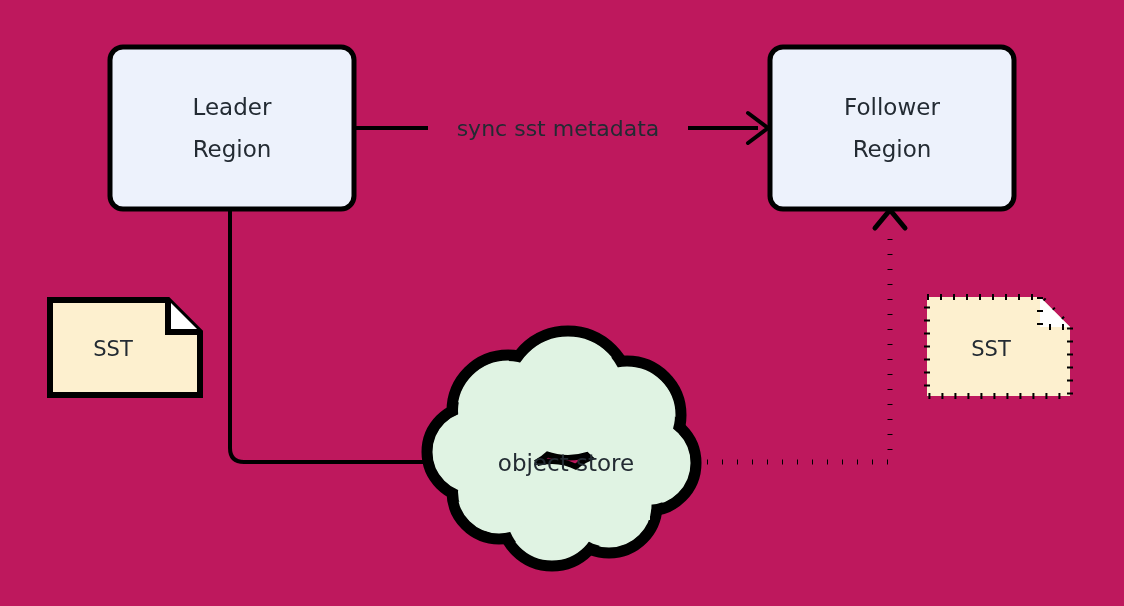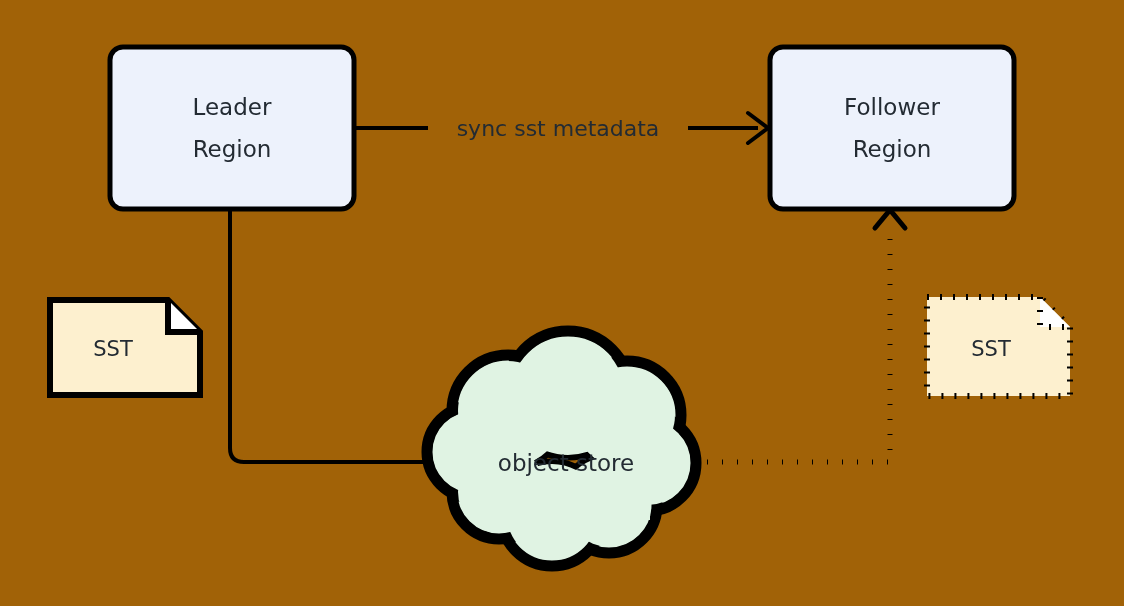--- a/index.html
+++ b/index.html
@@ -10,21 +10,21 @@
   body {
     width: 1124px;
     height: 606px;
     overflow: hidden;
     font-family: "DejaVu Sans", "Liberation Sans", sans-serif;
   }
   #diagram-root {
     position: relative;
     width: 1124px;
     height: 606px;
-    background: #a16207;
+    background: #be185d;
   }
   svg#diagram {
     display: block;
     width: 1124px;
     height: 606px;
   }
   .node-label {
     font-family: "DejaVu Sans", "Liberation Sans", sans-serif;
     font-size: 23px;
     fill: #232b33;

